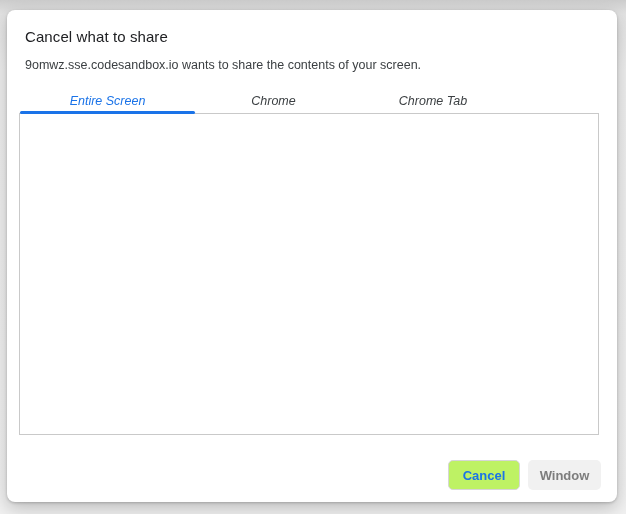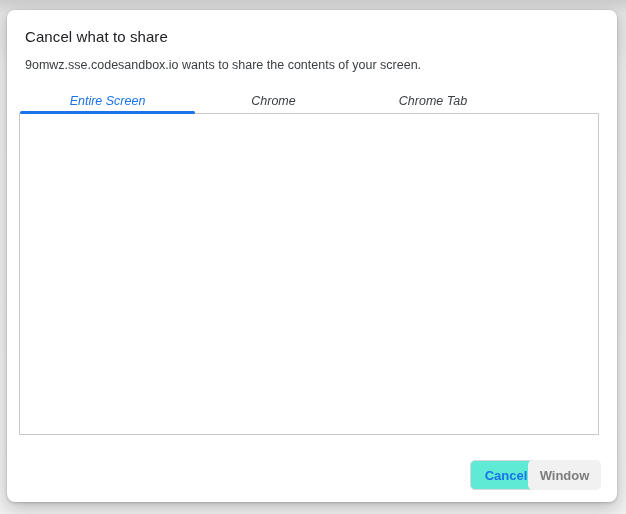--- a/index.html
+++ b/index.html
@@ -14,21 +14,21 @@
   .tabs{left:13px;top:78px;height:26px;display:flex;z-index:3;}
   .tab{height:26px;display:flex;align-items:center;justify-content:center;
     font-size:12.5px;color:#3c4043;position:relative;cursor:pointer;font-style:italic;}
   .tab.active{color:#1a73e8;font-weight:500;}
   .tab.active::after{content:"";position:absolute;left:0;right:0;bottom:0;height:3px;
     background:#1a73e8;border-radius:1.5px;}
   .panel{left:12px;top:103px;width:578px;height:320px;border:1px solid #c9c9c9;background:#fff;z-index:1;}
   .src-label{top:283px;text-align:center;font-size:12.5px;color:#202124;}
   .btn{position:absolute;top:450px;height:30px;border-radius:5px;font-size:13px;
     display:flex;align-items:center;justify-content:center;cursor:pointer;box-sizing:border-box;}
-  .btn-cancel{left:463px;width:72px;background:#5eead4;border:1px solid #d6d6d6;color:#1a73e8;font-weight:700;}
+  .btn-cancel{left:441px;width:72px;background:#bef264;border:1px solid #d6d6d6;color:#1a73e8;font-weight:700;}
   .btn-share{left:521px;width:73px;background:#f1f1f1;border:none;color:#7d7d7d;font-weight:600;}
   .dash{position:absolute;background:#b9bec4;border-radius:1px;}
   .lines{position:absolute;background-image:repeating-linear-gradient(180deg,#c3c8cd 0 2px,transparent 2px 5px);}
   
   .s1{left:31px;top:119px;width:244px;height:154px;overflow:hidden;cursor:pointer;
     background:
       radial-gradient(70px 45px at 10% 88%, #10151b 0%, rgba(16,21,27,0) 70%),
       radial-gradient(90px 55px at 0% 55%, #3a434d 0%, rgba(58,67,77,0) 70%),
       radial-gradient(80px 50px at 100% 80%, #1a2230 0%, rgba(26,34,48,0) 70%),
       linear-gradient(180deg,#8d99a3 0%,#5e6974 30%,#39424c 60%,#161c24 100%);}

